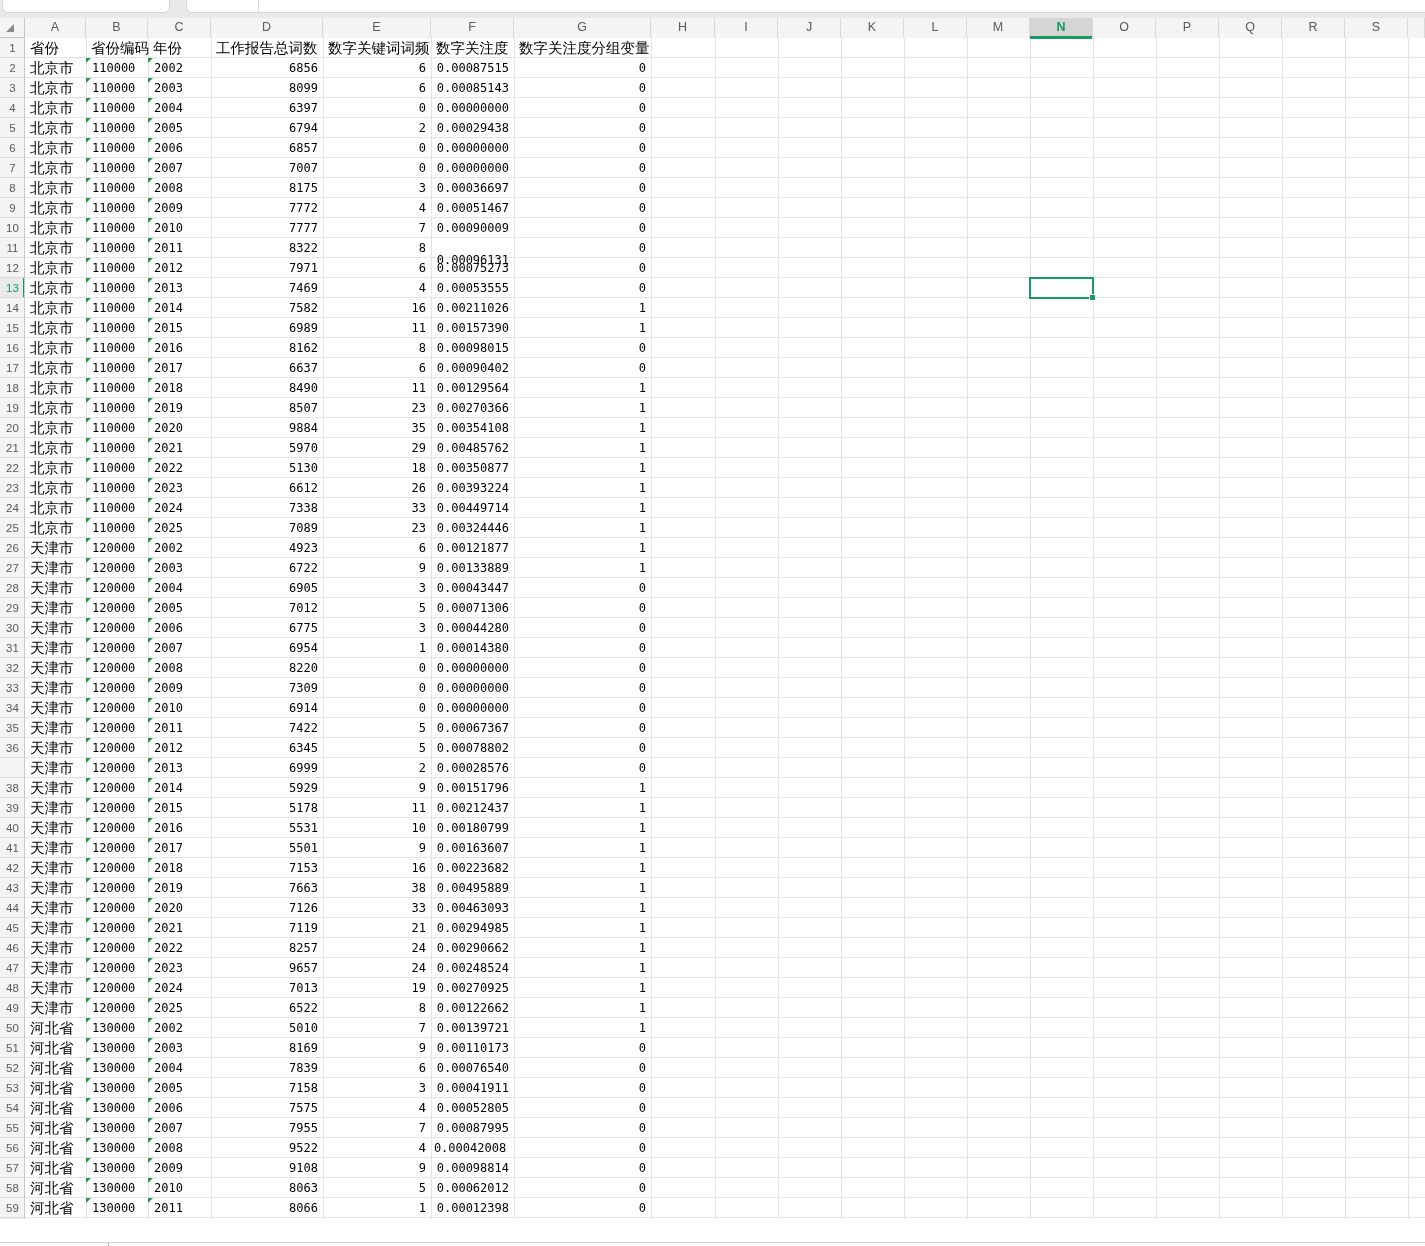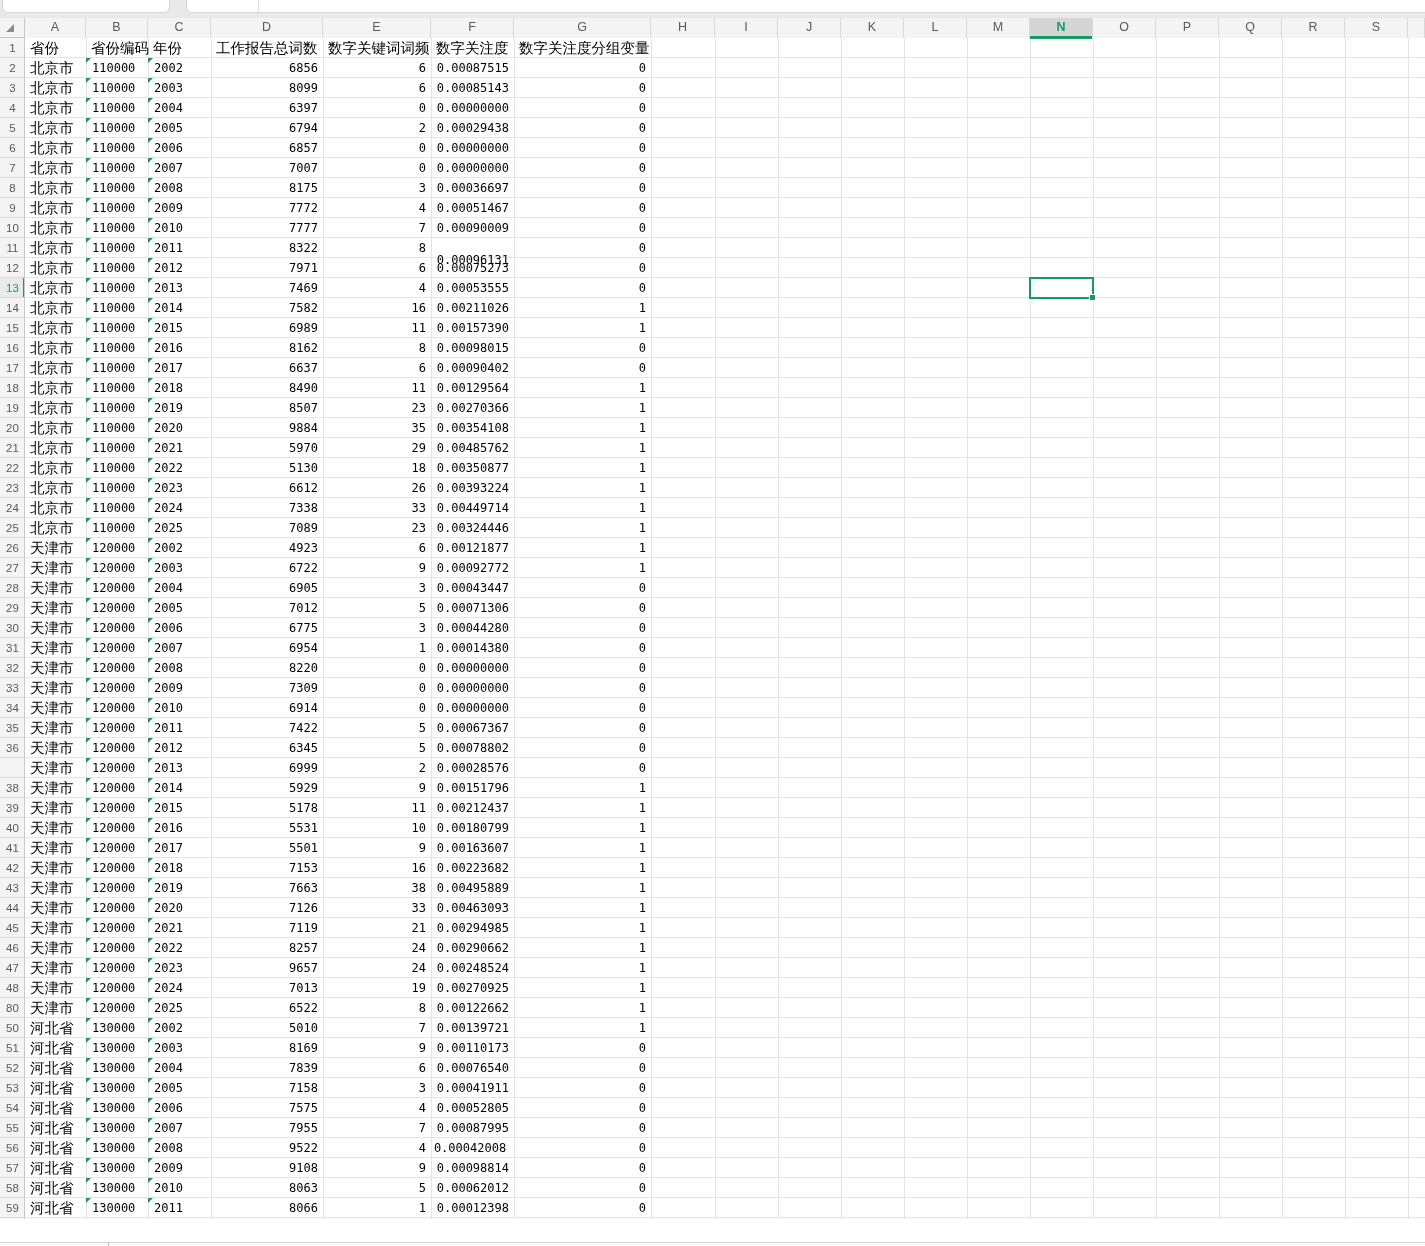--- a/index.html
+++ b/index.html
@@ -160,21 +160,21 @@
       <div class="rowhdr" style="top: 760px;">39</div>
       <div class="rowhdr" style="top: 780px;">40</div>
       <div class="rowhdr" style="top: 800px;">41</div>
       <div class="rowhdr" style="top: 820px;">42</div>
       <div class="rowhdr" style="top: 840px;">43</div>
       <div class="rowhdr" style="top: 860px;">44</div>
       <div class="rowhdr" style="top: 880px;">45</div>
       <div class="rowhdr" style="top: 900px;">46</div>
       <div class="rowhdr" style="top: 920px;">47</div>
       <div class="rowhdr" style="top: 940px;">48</div>
-      <div class="rowhdr" style="top: 960px;">80</div>
+      <div class="rowhdr" style="top: 960px;">49</div>
       <div class="rowhdr" style="top: 980px;">50</div>
       <div class="rowhdr" style="top: 1000px;">51</div>
       <div class="rowhdr" style="top: 1020px;">52</div>
       <div class="rowhdr" style="top: 1040px;">53</div>
       <div class="rowhdr" style="top: 1060px;">54</div>
       <div class="rowhdr" style="top: 1080px;">55</div>
       <div class="rowhdr" style="top: 1100px;">56</div>
       <div class="rowhdr" style="top: 1120px;">57</div>
       <div class="rowhdr" style="top: 1140px;">58</div>
       <div class="rowhdr" style="top: 1160px;">59</div>
@@ -380,21 +380,21 @@
       <div class="cell num numL flag" style="left: 123px; width: 63px; top: 500px;">2002</div>
       <div class="cell num numR" style="left: 186px; width: 112px; top: 500px;">4923</div>
       <div class="cell num numR" style="left: 298px; width: 108px; top: 500px;">6</div>
       <div class="cell num numR" style="left: 406px; width: 83px; top: 500px;">0.00121877</div>
       <div class="cell num numR" style="left: 489px; width: 137px; top: 500px;">1</div>
       <div class="cell cjk" style="left: 0px; width: 61px; top: 520px;">天津市</div>
       <div class="cell num numL flag" style="left: 61px; width: 62px; top: 520px;">120000</div>
       <div class="cell num numL flag" style="left: 123px; width: 63px; top: 520px;">2003</div>
       <div class="cell num numR" style="left: 186px; width: 112px; top: 520px;">6722</div>
       <div class="cell num numR" style="left: 298px; width: 108px; top: 520px;">9</div>
-      <div class="cell num numR" style="left: 406px; width: 83px; top: 520px;">0.00092772</div>
+      <div class="cell num numR" style="left: 406px; width: 83px; top: 520px;">0.00133889</div>
       <div class="cell num numR" style="left: 489px; width: 137px; top: 520px;">1</div>
       <div class="cell cjk" style="left: 0px; width: 61px; top: 540px;">天津市</div>
       <div class="cell num numL flag" style="left: 61px; width: 62px; top: 540px;">120000</div>
       <div class="cell num numL flag" style="left: 123px; width: 63px; top: 540px;">2004</div>
       <div class="cell num numR" style="left: 186px; width: 112px; top: 540px;">6905</div>
       <div class="cell num numR" style="left: 298px; width: 108px; top: 540px;">3</div>
       <div class="cell num numR" style="left: 406px; width: 83px; top: 540px;">0.00043447</div>
       <div class="cell num numR" style="left: 489px; width: 137px; top: 540px;">0</div>
       <div class="cell cjk" style="left: 0px; width: 61px; top: 560px;">天津市</div>
       <div class="cell num numL flag" style="left: 61px; width: 62px; top: 560px;">120000</div>

